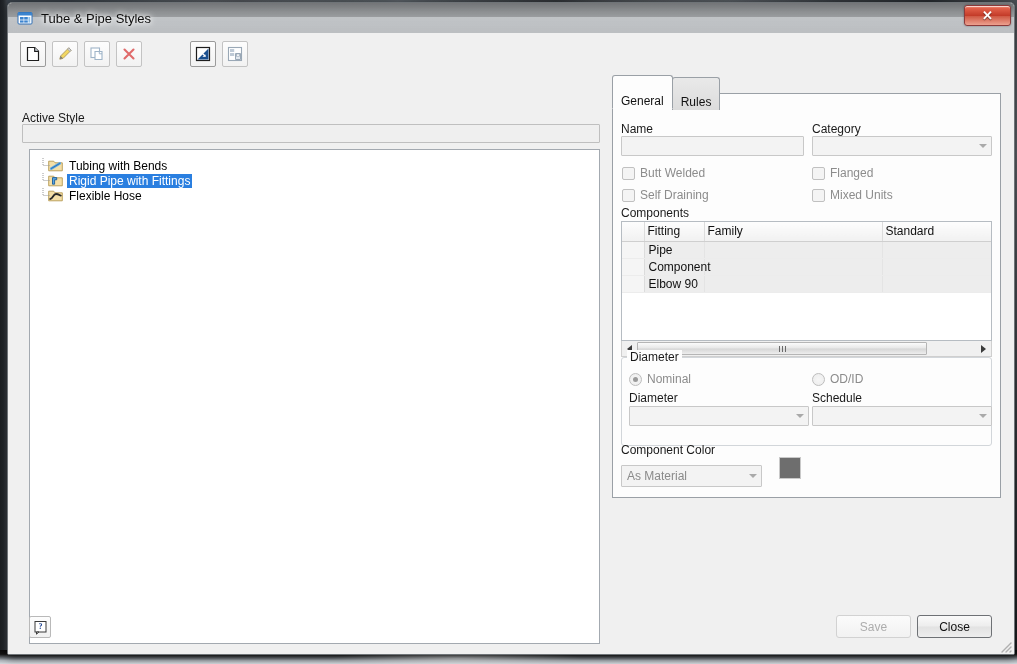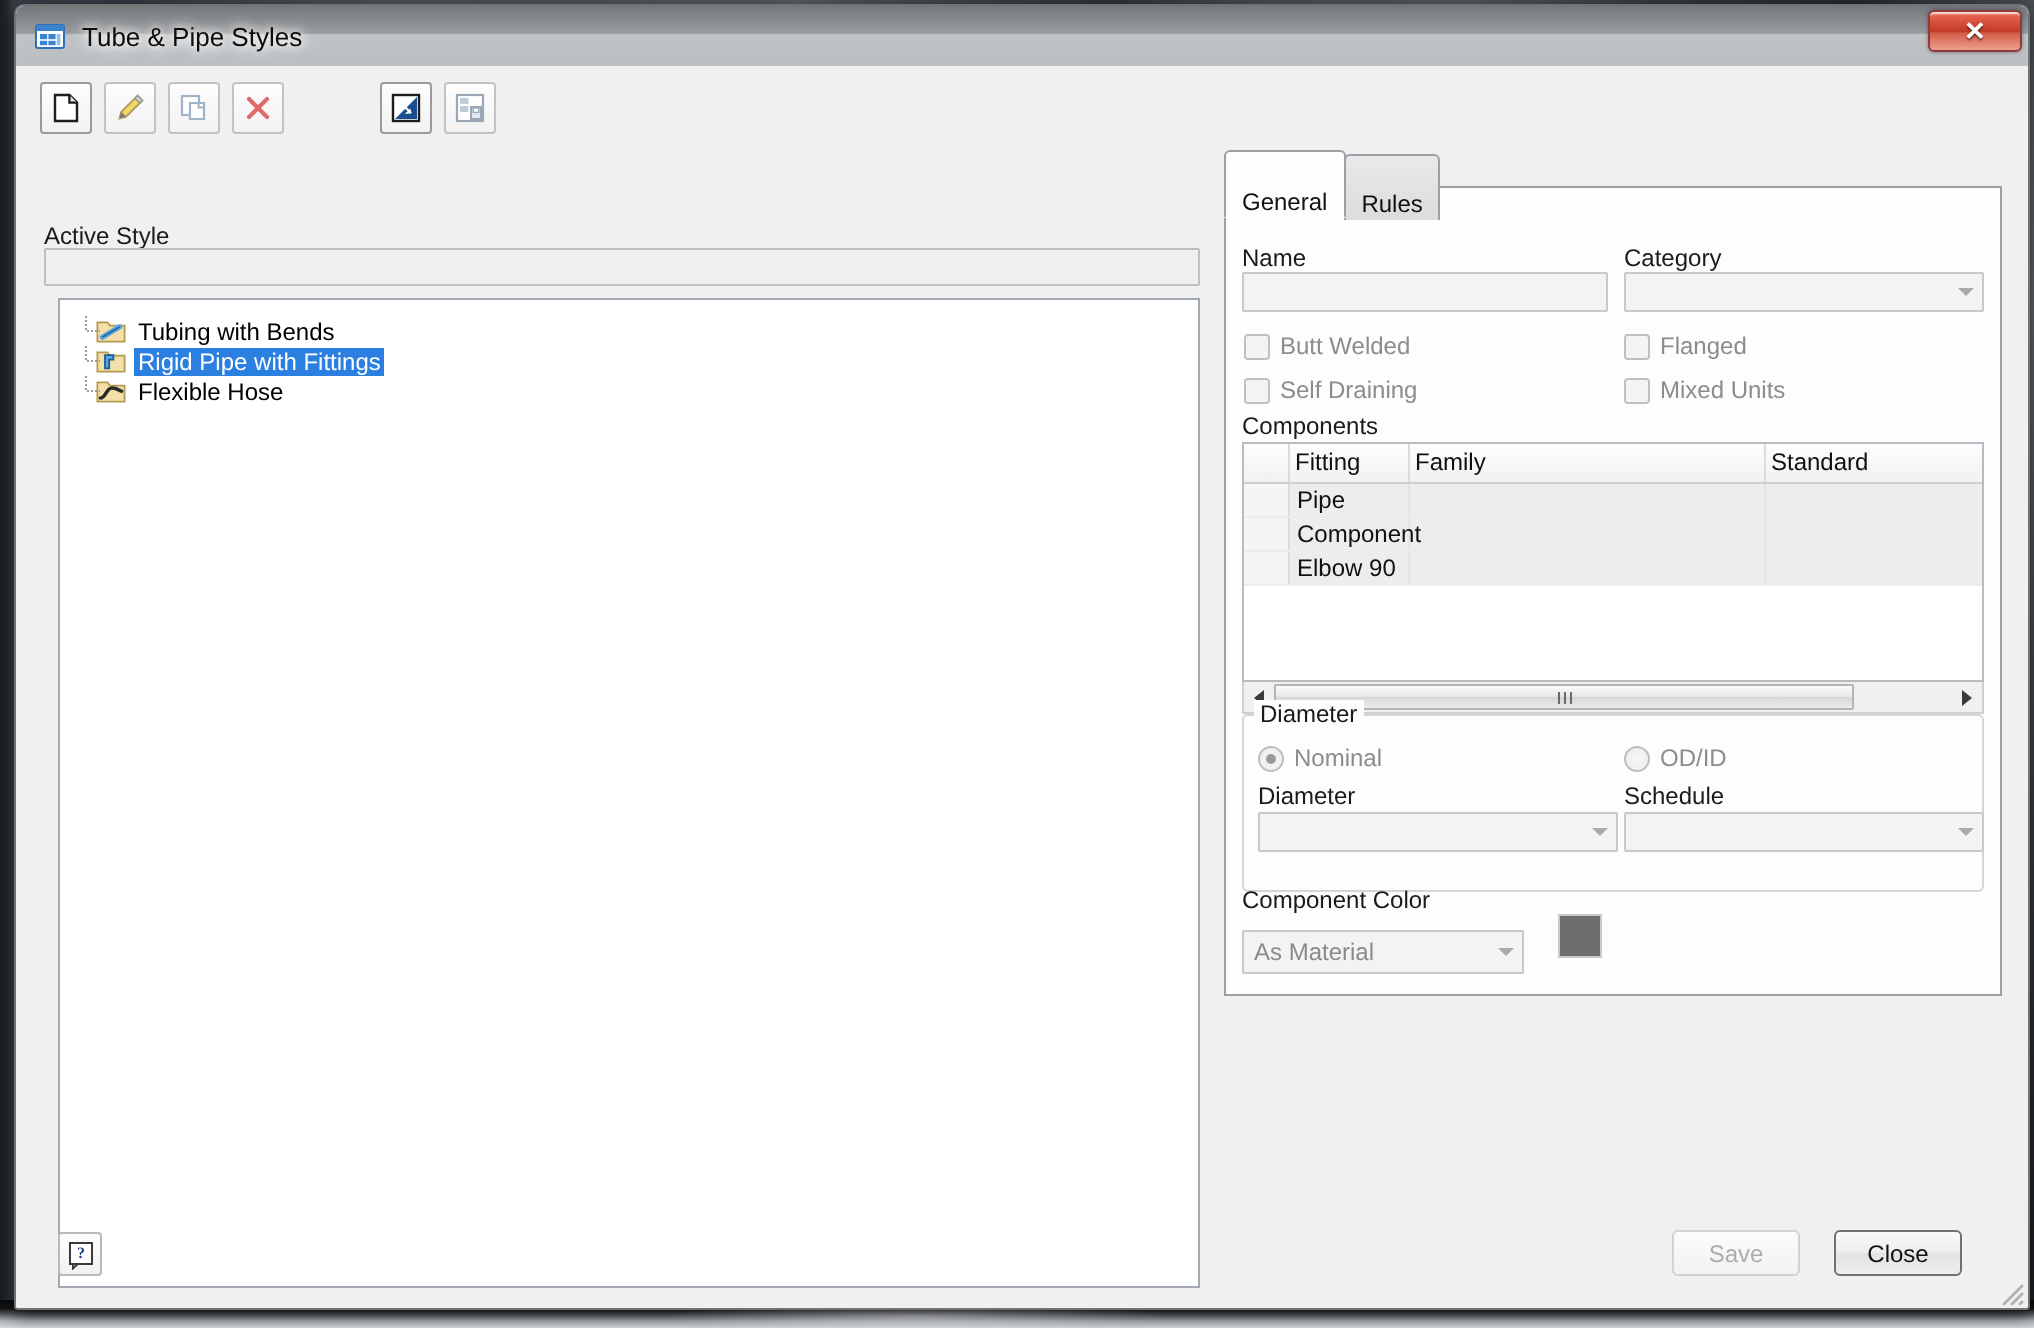--- a/index.html
+++ b/index.html
@@ -338,21 +338,21 @@
     position: absolute; left: 21px; top: 583px;
     width: 22px; height: 22px;
     border: 1px solid #b9b9b9;
     border-radius: 2px;
     background: linear-gradient(180deg,#fdfdfd,#f1f1f1);
     display:flex; align-items:center; justify-content:center;
     cursor: pointer;
   }
   .btn {
     position: absolute; top: 582px;
-    width: 64px; height: 23px;
+    width: 75px; height: 23px;
     border-radius: 3px;
     font-size: 12px;
     display: flex; align-items: center; justify-content: center;
     cursor: pointer;
   }
   .btn.enabled {
     border: 1px solid #6e7175;
     background: linear-gradient(180deg,#fafafa 0%, #ededed 48%, #e2e2e2 52%, #eeeeee 100%);
     color: #111;
   }

